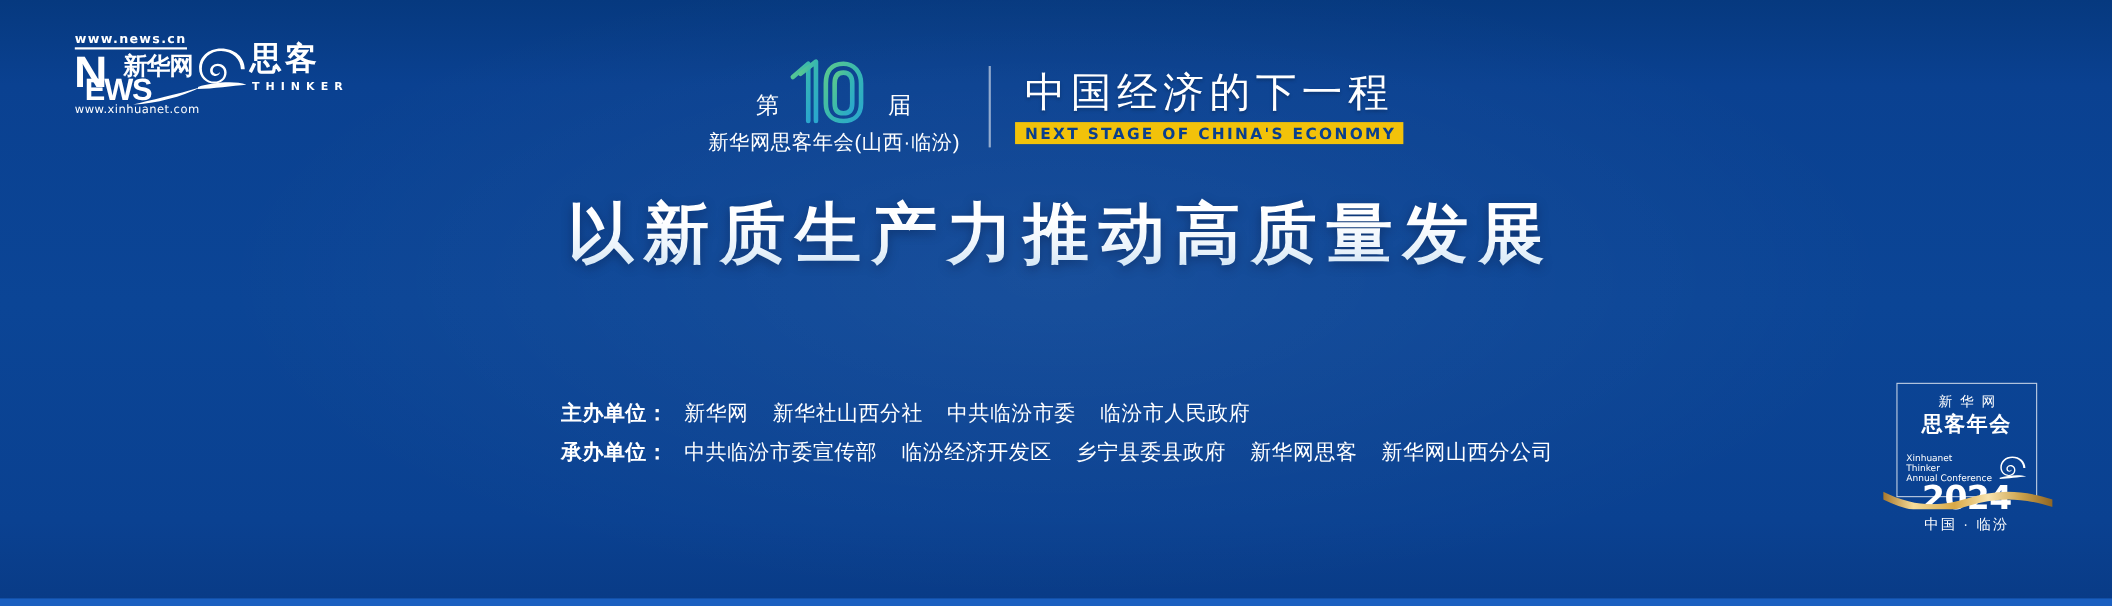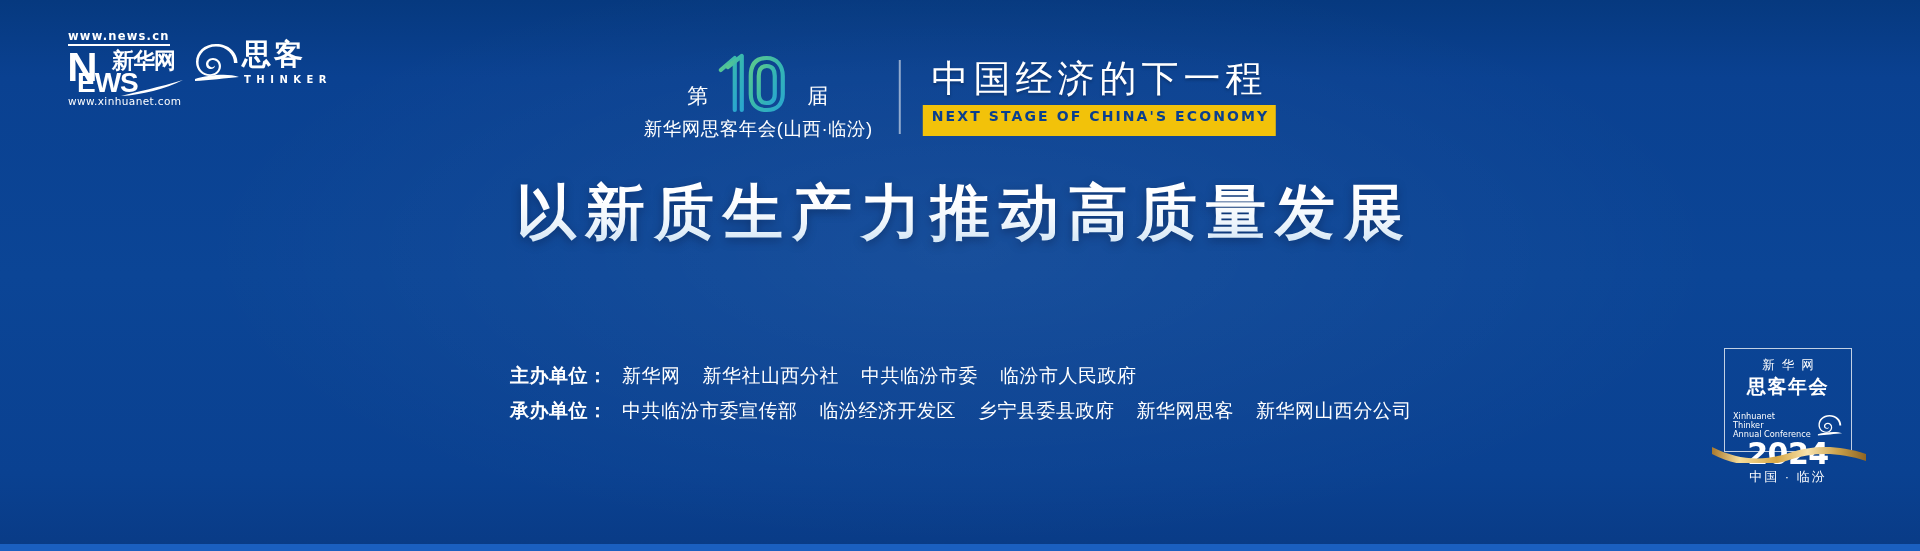--- a/index.html
+++ b/index.html
@@ -26,21 +26,21 @@
     background: #1a5fc0;
   }
 
   
   .logo-lockup {
     position: absolute;
     left: 68px;
     top: 26px;
     display: flex;
     align-items: flex-start;
-    gap: 18px;
+    gap: 3px;
   }
   .xh-logo { position: relative; width: 108px; }
   .xh-url-top {
     font-size: 11.5px;
     letter-spacing: 1.2px;
     color: #ffffff;
     border-bottom: 2px solid #ffffff;
     padding-bottom: 1px;
     display: inline-block;
     font-family: "DejaVu Sans", sans-serif;
@@ -164,21 +164,21 @@
     text-shadow: 0 2px 3px rgba(0,0,0,0.25);
     text-align: right;
   }
   .slogan-en {
     margin-top: 4px;
     background: #f2c20a;
     color: #0a3f8e;
     font-size: 14px;
     font-weight: 700;
     letter-spacing: 2.1px;
-    padding: 3px 7px 12px 9px;
+    padding: 3px 7px 1px 9px;
     font-family: "DejaVu Sans", sans-serif;
     white-space: nowrap;
   }
 
   
   .main-title {
     position: absolute;
     top: 158px;
     left: 0; right: 0;
     text-align: center;

